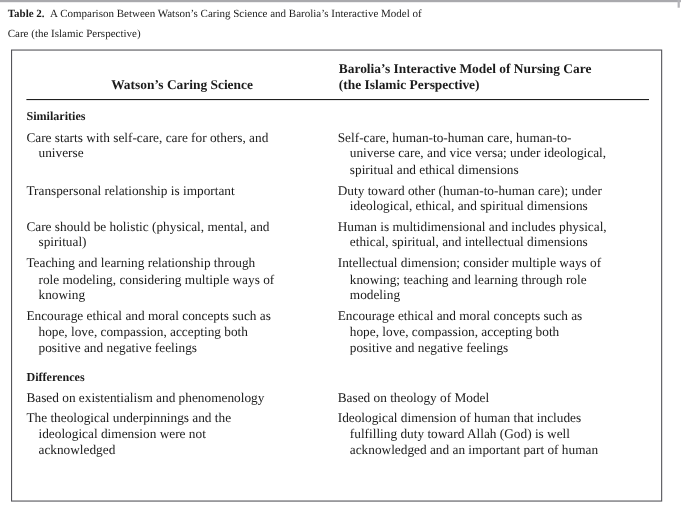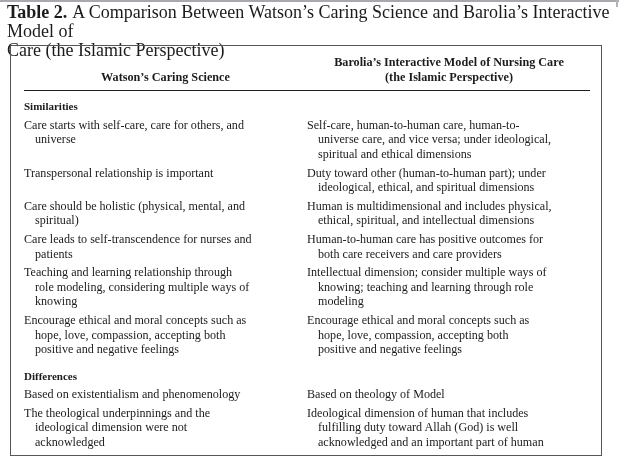--- a/index.html
+++ b/index.html
@@ -6,38 +6,38 @@
   body{
     width:619px;height:470px;position:relative;overflow:hidden;
     font-family:"Liberation Serif","DejaVu Serif",serif;
     color:#1b1b1b;
   }
   .top-edge-line{position:absolute;top:0;left:0;width:619px;height:2px;background:#a9a9ad;}
   .top-right-stub{position:absolute;top:0;right:1px;width:2px;height:7px;background:#b4b4b8;}
 
   .caption{
     position:absolute;left:7px;top:3px;width:606px;
-    font-size:18px;line-height:19px;
+    font-size:10px;line-height:19px;
   }
   .caption .cap-label{font-weight:bold;margin-right:5px;}
   .caption .cap-text{white-space:pre-line;}
 
   .tablebox{
     position:absolute;left:10px;top:45px;width:592px;height:411px;
     border:1.4px solid #55555a;box-sizing:border-box;
     padding:0 11px 0 13px;overflow:hidden;
   }
   .thead{
     display:flex;justify-content:space-between;align-items:flex-end;
     padding:9px 0 6px 0;
     border-bottom:1.6px solid #1f1f1f;
   }
   .th{font-weight:bold;font-size:12.2px;line-height:14.6px;}
   .th-left{width:283px;text-align:center;}
-  .th-right{width:282px;text-align:center;white-space:pre-line;}
+  .th-right{width:282px;white-space:pre-line;}
 
   .section-heading{
     font-weight:bold;font-size:11px;line-height:14.6px;
   }
   .sec-first{margin:8px 0 4px 0;}
   .sec-later{margin:12px 0 4px 0;}
 
   .trow{display:flex;margin-bottom:4px;}
   .cell{
     font-size:12.1px;line-height:14.6px;
@@ -71,34 +71,28 @@
 
   <div class="trow">
     <div class="cell cell-left">Care starts with self-care, care for others, and
 universe</div>
     <div class="cell cell-right">Self-care, human-to-human care, human-to-
 universe care, and vice versa; under ideological,
 spiritual and ethical dimensions</div>
   </div>
   <div class="trow">
     <div class="cell cell-left">Transpersonal relationship is important</div>
-    <div class="cell cell-right">Duty toward other (human-to-human part); under
+    <div class="cell cell-right">Duty toward other (human-to-human care); under
 ideological, ethical, and spiritual dimensions</div>
   </div>
   <div class="trow">
     <div class="cell cell-left">Care should be holistic (physical, mental, and
 spiritual)</div>
     <div class="cell cell-right">Human is multidimensional and includes physical,
 ethical, spiritual, and intellectual dimensions</div>
-  </div>
-  <div class="trow">
-    <div class="cell cell-left">Care leads to self-transcendence for nurses and
-patients</div>
-    <div class="cell cell-right">Human-to-human care has positive outcomes for
-both care receivers and care providers</div>
   </div>
   <div class="trow">
     <div class="cell cell-left">Teaching and learning relationship through
 role modeling, considering multiple ways of
 knowing</div>
     <div class="cell cell-right">Intellectual dimension; consider multiple ways of
 knowing; teaching and learning through role
 modeling</div>
   </div>
   <div class="trow">

